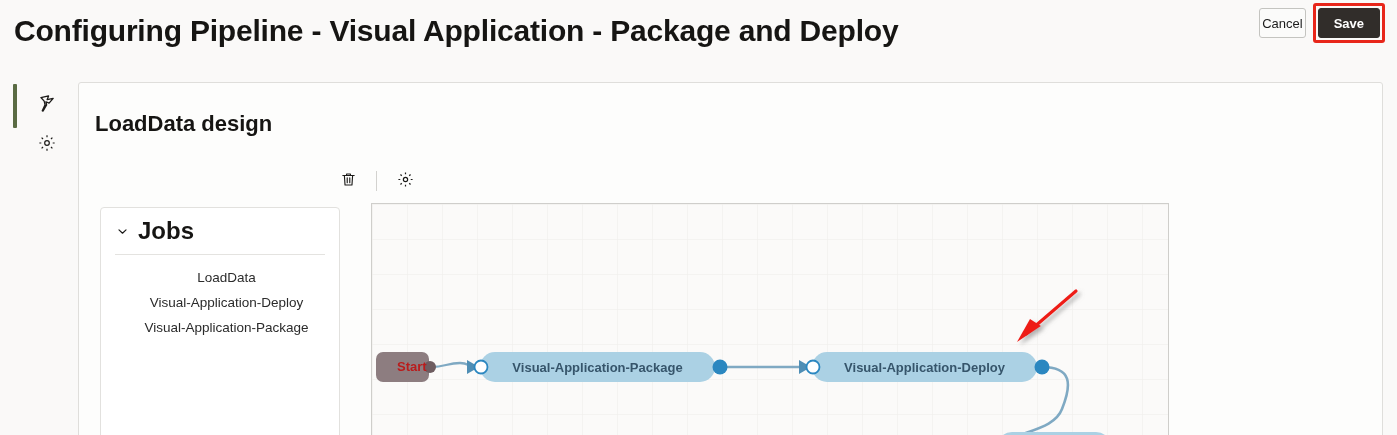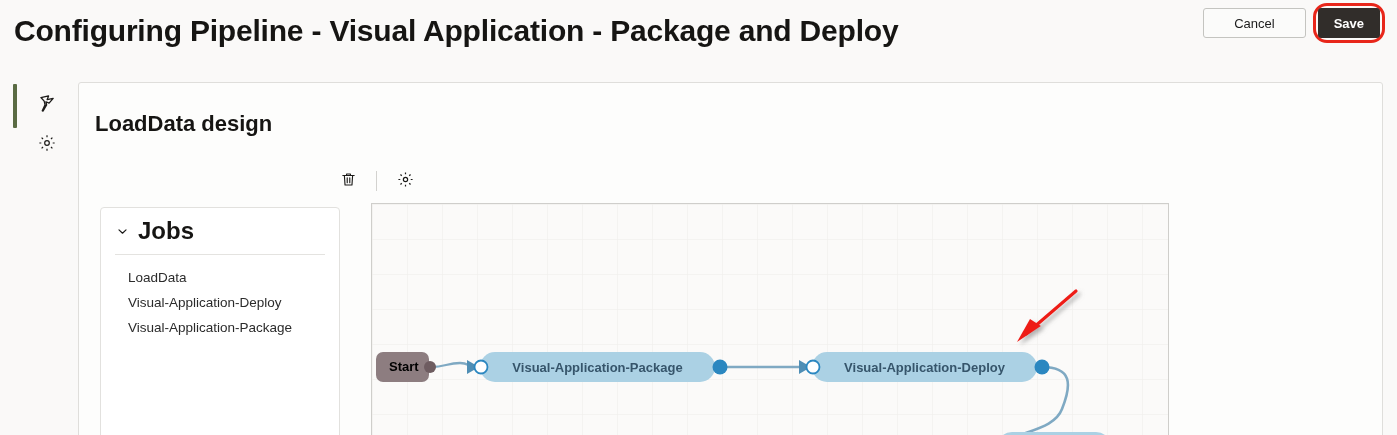--- a/index.html
+++ b/index.html
@@ -13,26 +13,26 @@
   #app { position: relative; width: 1397px; height: 357px; background: #faf9f8; }
 
   
   .page-title {
     position: absolute; left: 14px; top: 14px;
     font-size: 30px; font-weight: bold; color: #161513;
     letter-spacing: -0.2px; white-space: nowrap;
   }
   .hdr-actions { position: absolute; right: 12px; top: 3px; display: flex; align-items: center; }
   .btn-cancel {
-    height: 30px; padding: 0 30px; display: flex; align-items: center; justify-content: center;
+    height: 30px; padding: 0 2px; display: flex; align-items: center; justify-content: center;
     background: #fbfbfa; border: 1px solid #c4c4c0; border-radius: 3px;
     font-size: 13px; color: #1b1b1b; cursor: pointer;
   }
   .save-wrap {
-    margin-left: 7px; border: 3px solid #e8261a; border-radius: 14px;
+    margin-left: 7px; border: 3px solid #e8261a; border-radius: 3px;
     padding: 2px; display: flex; align-items: center; justify-content: center;
     background: transparent;
   }
   .btn-save {
     height: 30px; min-width: 56px; padding: 0 15px;
     display: flex; align-items: center; justify-content: center;
     background: #312d2a; border: 1px solid #312d2a; border-radius: 3px;
     font-size: 13px; font-weight: bold; color: #ffffff; cursor: pointer;
   }
 
@@ -78,21 +78,21 @@
   }
   .jobs-head {
     display: flex; align-items: center; height: 46px; padding: 0 14px; cursor: pointer;
   }
   .chev {
     width: 14px; height: 14px; margin-right: 9px; flex: 0 0 auto;
     display: flex; align-items: center; justify-content: center;
   }
   .jobs-title { font-size: 24px; font-weight: bold; color: #161513; }
   .jobs-div { height: 1px; background: #e4e3e0; margin: 0 14px; }
-  .jobs-list { padding: 10px 0 0 0; }
+  .jobs-list { padding: 10px 0 0 0; text-align: center; }
   .job-item {
     font-size: 13.5px; color: #2b2b2b; padding: 5px 14px 5px 27px; cursor: pointer;
     white-space: nowrap;
   }
 
   
   .canvas {
     position: absolute; left: 292px; top: 120px; width: 798px; height: 241px;
     background: #fbfaf9;
     border: 1px solid #cfcecb;
@@ -101,22 +101,22 @@
   }
   .canvas-svg { position: absolute; left: 0; top: 0; }
 
   .node-label {
     position: absolute; font-size: 13px; font-weight: bold;
     color: #36556b; white-space: nowrap;
     display: flex; align-items: center; justify-content: center;
     pointer-events: none;
   }
   .start-label {
-    position: absolute; font-size: 13px; font-weight: bold; color: #000000;
-    white-space: nowrap; pointer-events: none;
+    position: absolute; font-size: 13px; font-weight: bold; color: #b91c1c;
+    white-space: nowrap; pointer-events: none; margin-left: 8px;
   }
   .annot-arrow { position: absolute; left: 0; top: 0; pointer-events: none; }
 </style>
 </head>
 <body>
 
 <div id="app">
 
   <div class="page-title">Configuring Pipeline - Visual Application - Package and Deploy</div>
 

